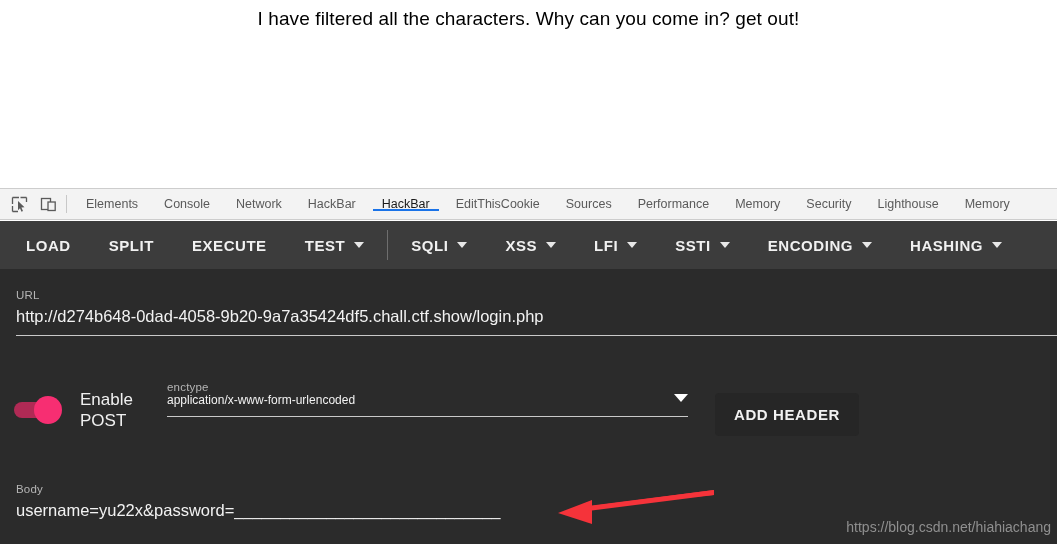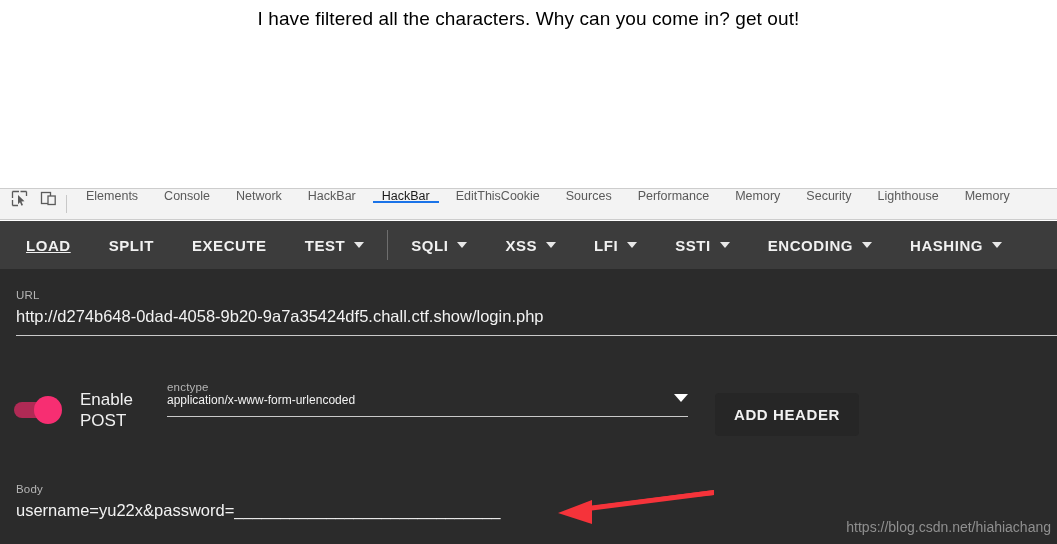--- a/index.html
+++ b/index.html
@@ -28,21 +28,21 @@
   }
 
   
   .devtools-tabbar {
     position: absolute; left: 0; top: 188px;
     width: 1057px; height: 32px;
     background: #f3f3f3;
     border-top: 1px solid #cdcdcd;
     border-bottom: 1px solid #cdcdcd;
     display: flex;
-    align-items: flex-start;
+    align-items: center;
     overflow: hidden;
   }
   .tb-icons {
     display: flex; align-items: center;
     padding: 0 6px 0 10px;
     gap: 10px;
   }
   .tb-icon {
     width: 19px; height: 19px;
     display: flex; align-items: center; justify-content: center;
@@ -95,21 +95,21 @@
     gap: 9px;
     height: 48px;
     padding: 0 19px;
     font-size: 15px;
     font-weight: bold;
     letter-spacing: 0.55px;
     color: #f1f1f1;
     white-space: nowrap;
     cursor: pointer;
   }
-  .hb-btn:first-child { padding-left: 26px; text-decoration: underline; }
+  .hb-btn:first-child { padding-left: 26px; }
   .caret {
     width: 0; height: 0;
     border-left: 5px solid transparent;
     border-right: 5px solid transparent;
     border-top: 6px solid #e8e8e8;
   }
   .hb-divider {
     width: 1px; height: 30px;
     background: #6e6e6e;
     margin: 0 4px;

